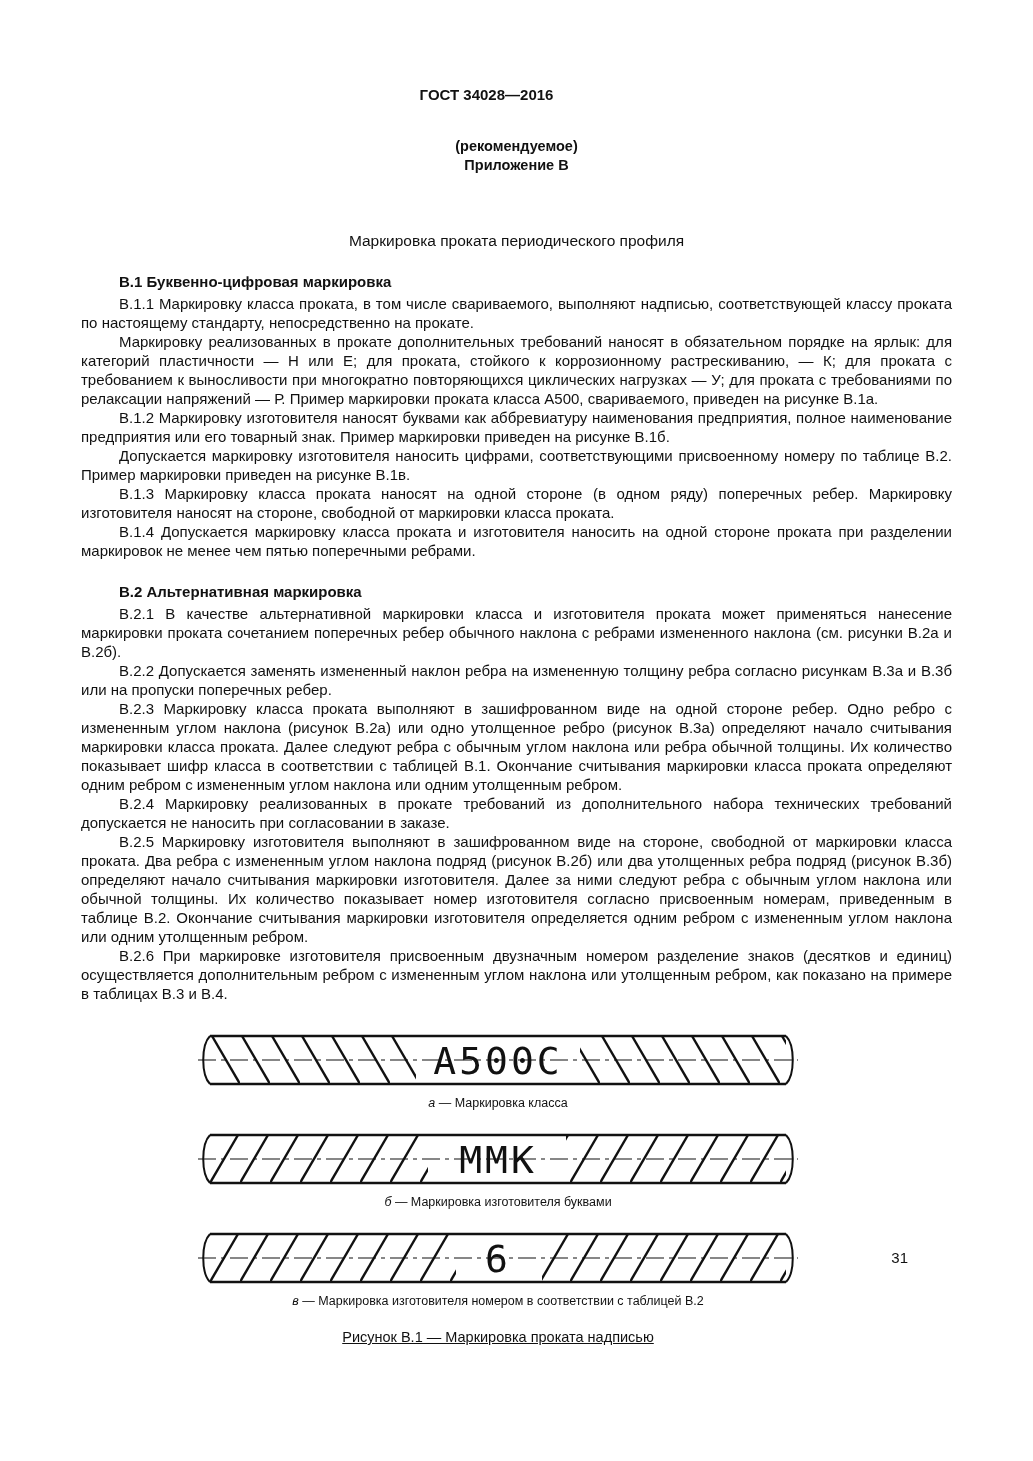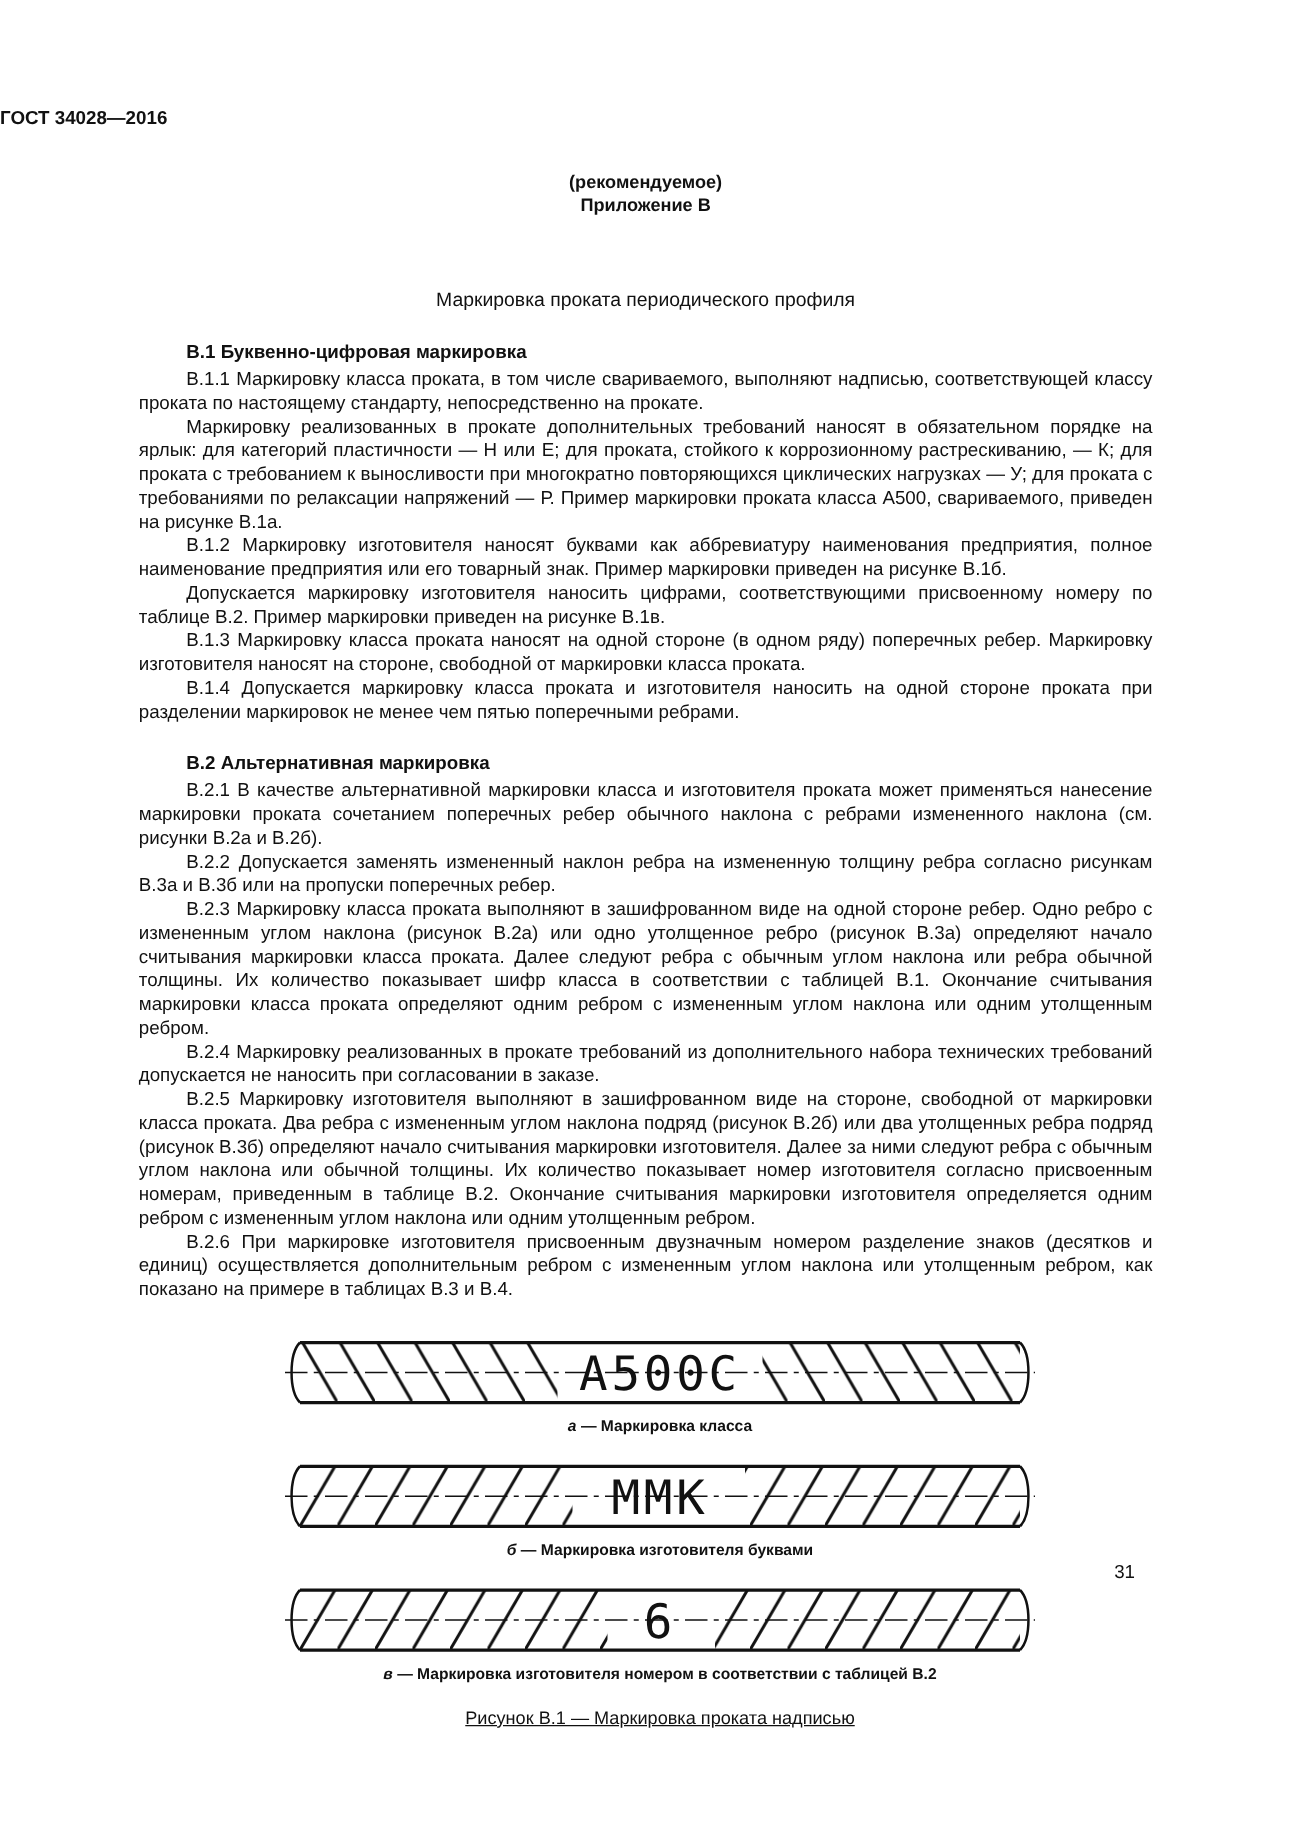--- a/index.html
+++ b/index.html
@@ -9,40 +9,40 @@
     width: 1033px;
     height: 1461px;
     background: #ffffff;
     color: #111111;
     font-family: "Liberation Sans", sans-serif;
     overflow: hidden;
   }
   .doc-number {
     padding-top: 86px;
     padding-right: 60px;
-    text-align: left;
+    text-align: center;
     font-weight: bold;
     font-size: 15px;
     line-height: 18px;
   }
   .appendix {
     margin-top: 33px;
     text-align: center;
     font-weight: bold;
     font-size: 14.5px;
     line-height: 19px;
   }
   .main-title {
     margin-top: 56px;
     text-align: center;
     font-weight: normal;
     font-size: 15.5px;
     line-height: 19px;
   }
-  .content { padding: 0 111px; }
+  .content { padding: 0 81px; }
   .section-heading {
     font-weight: bold;
     font-size: 15px;
     line-height: 19px;
     padding-left: 38px;
     margin-top: 22px;
     margin-bottom: 3px;
   }
   p.body {
     font-size: 15px;
@@ -53,21 +53,21 @@
   .figures {
     width: 600px;
     margin-left: 117px; 
     margin-top: 26px;
   }
   figure { margin: 0; }
   svg.rebar { display: block; }
   .fig-caption {
     text-align: center;
     font-size: 12.5px;
-    font-weight: bold;
+    font-weight: normal;
     line-height: 15px;
     margin: 5px 0 17px;
   }
   .cap-letter { font-style: italic; }
   .figure-title {
     text-align: center;
     font-size: 14.5px;
     font-weight: normal;
     margin-top: 20px;
     text-decoration: underline;

